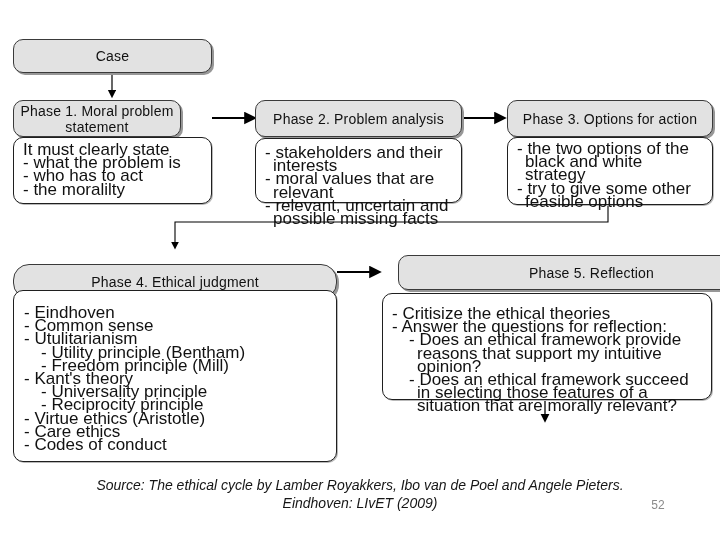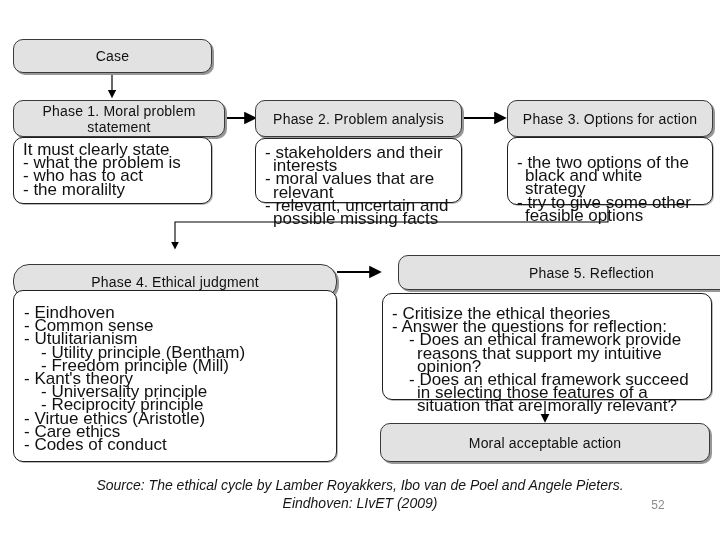--- a/index.html
+++ b/index.html
@@ -45,21 +45,21 @@
     <path d="M462,118 H496" stroke="#000" stroke-width="1.8" fill="none" marker-end="url(#ah)"></path>
     <path d="M608,204 V222 H175 V243" stroke="#000" stroke-width="1.1" fill="none" marker-end="url(#ah)"></path>
     <path d="M337,272 H371" stroke="#000" stroke-width="1.8" fill="none" marker-end="url(#ah)"></path>
     <path d="M545,400 V415" stroke="#000" stroke-width="1.3" fill="none" marker-end="url(#ah)"></path>
   </svg>
 
   <div class="box hdr" style="left:13px;top:39px;width:199px;height:34px;">
     <span>Case</span>
   </div>
 
-  <div class="box hdr" style="left:13px;top:100px;width:212px;height:37px;">
+  <div class="box hdr" style="left:13px;top:100px;width:168px;height:37px;">
     <span>Phase 1. Moral problem statement</span>
   </div>
   <div class="box detail" style="left:13px;top:137px;width:199px;height:67px;padding-top:5px;">
     <div class="line">It must clearly state</div>
     <div class="line">- what the problem is</div>
     <div class="line">- who has to act</div>
     <div class="line">- the moralilty</div>
   </div>
 
   <div class="box hdr" style="left:255px;top:100px;width:207px;height:37px;">
@@ -67,21 +67,21 @@
   </div>
   <div class="box detail" style="left:255px;top:138px;width:207px;height:65px;padding-top:7px;">
     <div class="line">- stakeholders and their interests</div>
     <div class="line">- moral values that are relevant</div>
     <div class="line">- relevant, uncertain and possible missing facts</div>
   </div>
 
   <div class="box hdr" style="left:507px;top:100px;width:206px;height:37px;">
     <span>Phase 3. Options for action</span>
   </div>
-  <div class="box detail" style="left:507px;top:137px;width:206px;height:68px;padding-top:18px;">
+  <div class="box detail" style="left:507px;top:137px;width:206px;height:68px;padding-top:4px;">
     <div class="line">- the two options of the black and white strategy</div>
     <div class="line">- try to give some other feasible options</div>
   </div>
 
   <div class="box hdr" style="left:13px;top:264px;width:324px;height:35px;border-radius:16px;">
     <span>Phase 4. Ethical judgment</span>
   </div>
   <div class="box detail" style="left:13px;top:290px;width:324px;height:172px;padding-top:15px;padding-left:10px;">
     <div class="line">- Eindhoven</div>
     <div class="line">- Common sense</div>
@@ -99,21 +99,18 @@
   <div class="box hdr" style="left:398px;top:255px;width:387px;height:35px;">
     <span>Phase 5. Reflection</span>
   </div>
   <div class="box detail" style="left:382px;top:293px;width:330px;height:107px;padding-top:13px;">
     <div class="line">- Critisize the ethical theories</div>
     <div class="line">- Answer the questions for reflection:</div>
     <div class="line lvl1">- Does an ethical framework provide reasons that support my intuitive opinion?</div>
     <div class="line lvl1">- Does an ethical framework succeed in selecting those features of a situation that are morally relevant?</div>
   </div>
 
-  <div class="box hdr" style="left:380px;top:423px;width:330px;height:39px;">
-    <span>Moral acceptable action</span>
-  </div>
 
   <div class="source" style="top:477px;">Source: The ethical cycle by Lamber Royakkers, Ibo van de Poel and Angele Pieters.</div>
   <div class="source" style="top:495px;">Eindhoven: LIvET (2009)</div>
   <div class="pagenum">52</div>
 
 </div>
 
 </body></html>

